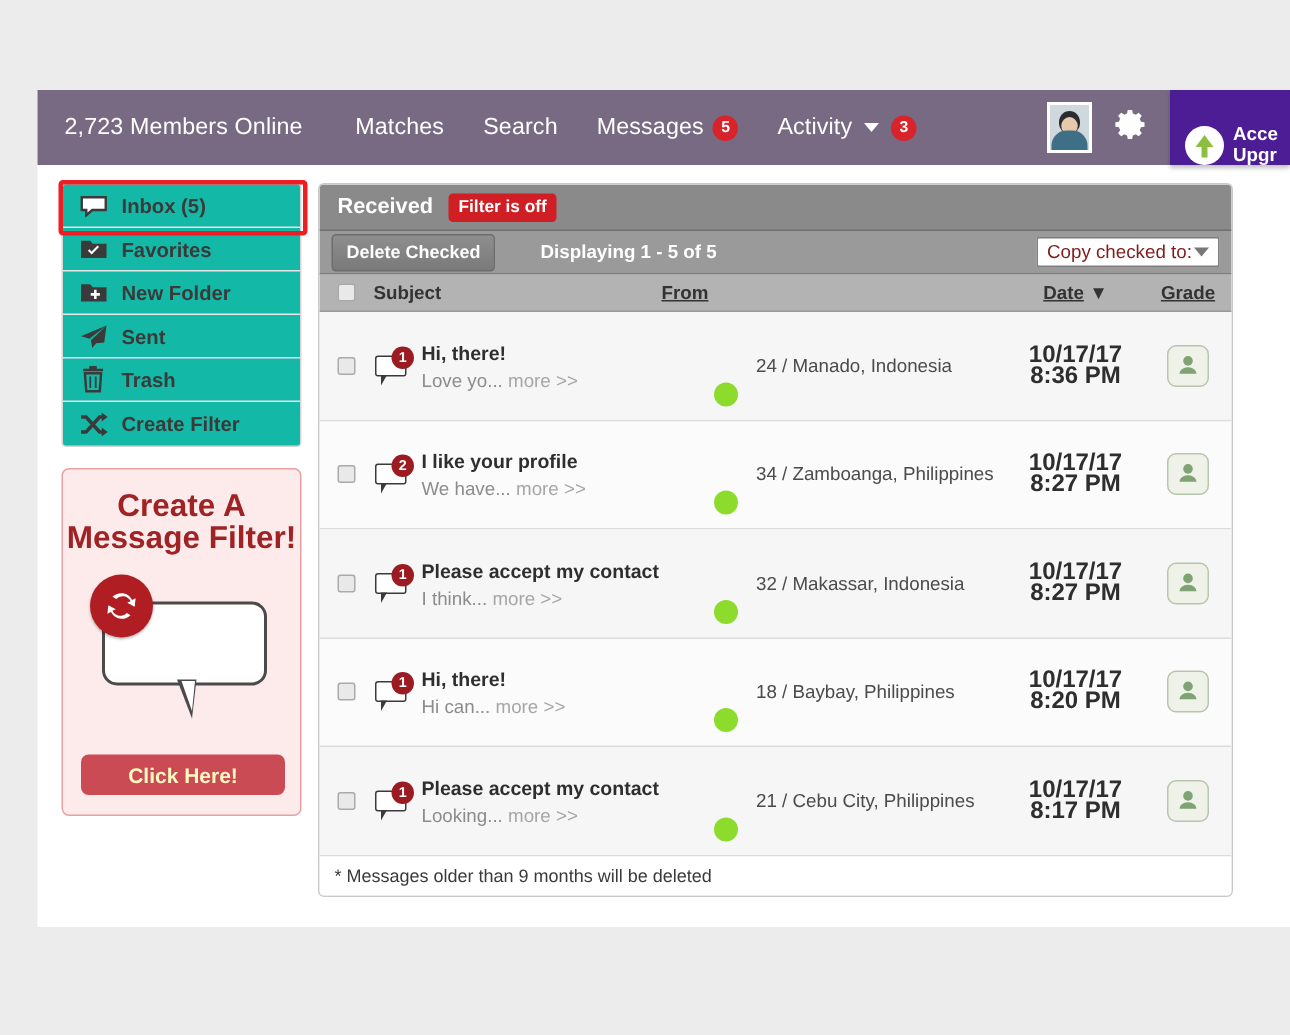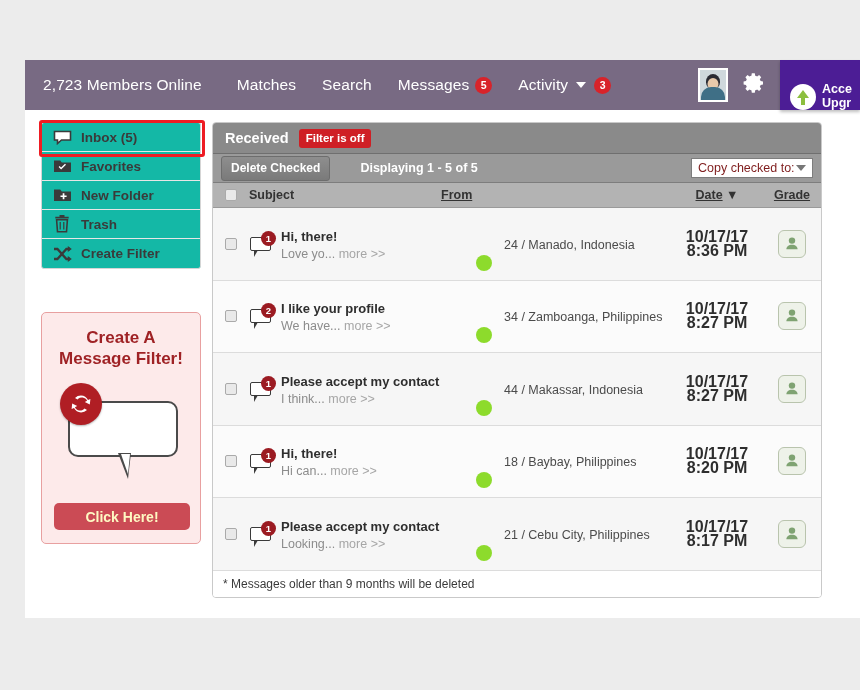--- a/index.html
+++ b/index.html
@@ -117,21 +117,21 @@
   }
 
   
   .promo {
     position: absolute; left: 41px; top: 312px;
     width: 160px; height: 232px;
     background: #fdeaea; border: 1px solid #e8a0a0; border-radius: 5px;
     text-align: center;
   }
   .promo-title {
-    margin-top: 14px; color: #9f2225; font-size: 17px; font-weight: bold;
+    margin-top: 14px; color: #9f2225; font-size: 21px; font-weight: bold;
     line-height: 21px;
   }
   .bubble-wrap { position: relative; width: 130px; height: 96px; margin: 14px auto 0; }
   .bubble {
     position: absolute; left: 12px; top: 18px; width: 110px; height: 56px;
     background: #fff; border: 2.5px solid #4a4a4a; border-radius: 10px;
   }
   .bubble-tail {
     position: absolute; left: 62px; top: 70px;
     width: 0; height: 0;
@@ -338,20 +338,28 @@
       <div class="folder-item">
         <span class="ico">
           <svg width="19" height="16" viewBox="0 0 19 16">
             <path fill="#3a3a3a" d="M1 2.5h6.2l1.6 2H18v9.5H1z"></path>
             <path fill="#fff" d="M9.7 6.2h1.7v2.2h2.2v1.7h-2.2v2.2H9.7v-2.2H7.5V8.4h2.2z"></path>
           </svg>
         </span>
         <span>New Folder</span>
       </div>
 
+      <div class="folder-item">
+        <span class="ico">
+          <svg width="19" height="17" viewBox="0 0 19 17">
+            <path fill="#3a3a3a" d="M18 1L1 8.2l5.6 1.6L18 1zM7.6 10.9l.9 5.1 2.6-3.1 5.4-.6L18 1z"></path>
+          </svg>
+        </span>
+        <span>Sent</span>
+      </div>
 
       <div class="folder-item">
         <span class="ico">
           <svg width="16" height="18" viewBox="0 0 16 18">
             <path fill="#3a3a3a" d="M5.5 0h5v1.8h4.2v1.7H1.3V1.8h4.2z"></path>
             <path fill="none" stroke="#3a3a3a" stroke-width="1.6" d="M2.6 4.8h10.8l-.9 12H3.5z"></path>
             <path fill="#3a3a3a" d="M5.6 7h1.2v7.6H5.6zm3.6 0h1.2v7.6H9.2z"></path>
           </svg>
         </span>
         <span>Trash</span>
@@ -482,21 +490,21 @@
           <span class="c-subject subj-cell">
             <span class="bubble-badge">
               <span class="mini-bubble"></span>
               <span class="mini-tail"></span>
               <span class="cnt-badge">1</span>
             </span>
             <span><span class="subj-title">Please accept my contact</span><span class="subj-prev" style="display:block"><span>I think...</span> <span class="more">more &gt;&gt;</span></span></span>
           </span>
           <span class="c-from from-cell">
             <span class="av-wrap"><span class="av" style="background:linear-gradient(150deg,#e8c49f 0%,#d9762e 55%,#f3e7da 100%)"></span><span class="online-dot"></span></span>
-            <span><span class="uname-blur"></span><span class="loc">44 / Makassar, Indonesia</span></span>
+            <span><span class="uname-blur"></span><span class="loc">32 / Makassar, Indonesia</span></span>
           </span>
           <span class="c-date date-cell"><span>10/17/17</span><br><span>8:27 PM</span></span>
           <span class="c-grade grade-cell">
             <span class="grade-ico">
               <svg width="18" height="18" viewBox="0 0 18 18">
                 <circle cx="9" cy="5.6" r="3.2" fill="#7fa372"></circle>
                 <path d="M9 9.8c-3.3 0-5.6 2-5.6 4.4h11.2c0-2.4-2.3-4.4-5.6-4.4z" fill="#7fa372"></path>
               </svg>
             </span>
           </span>

